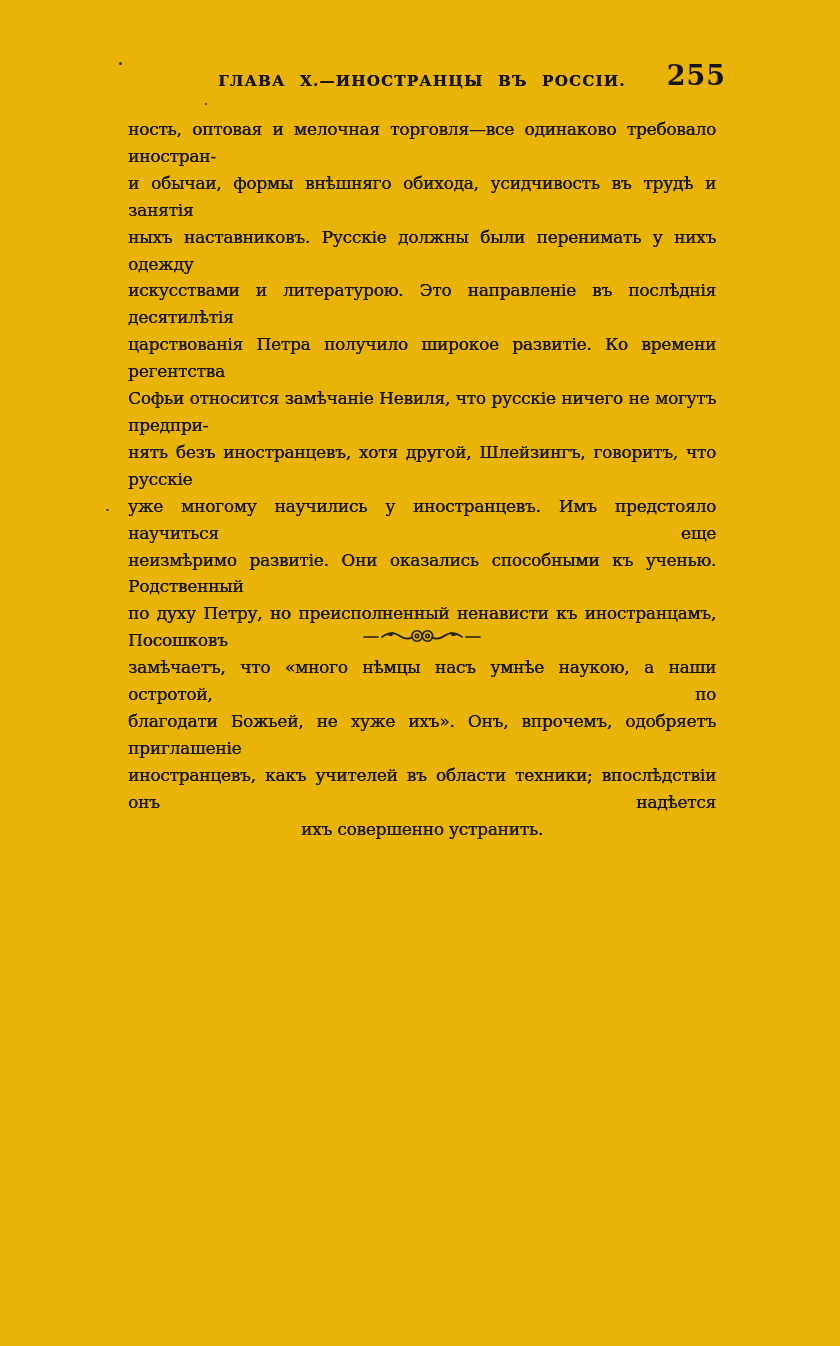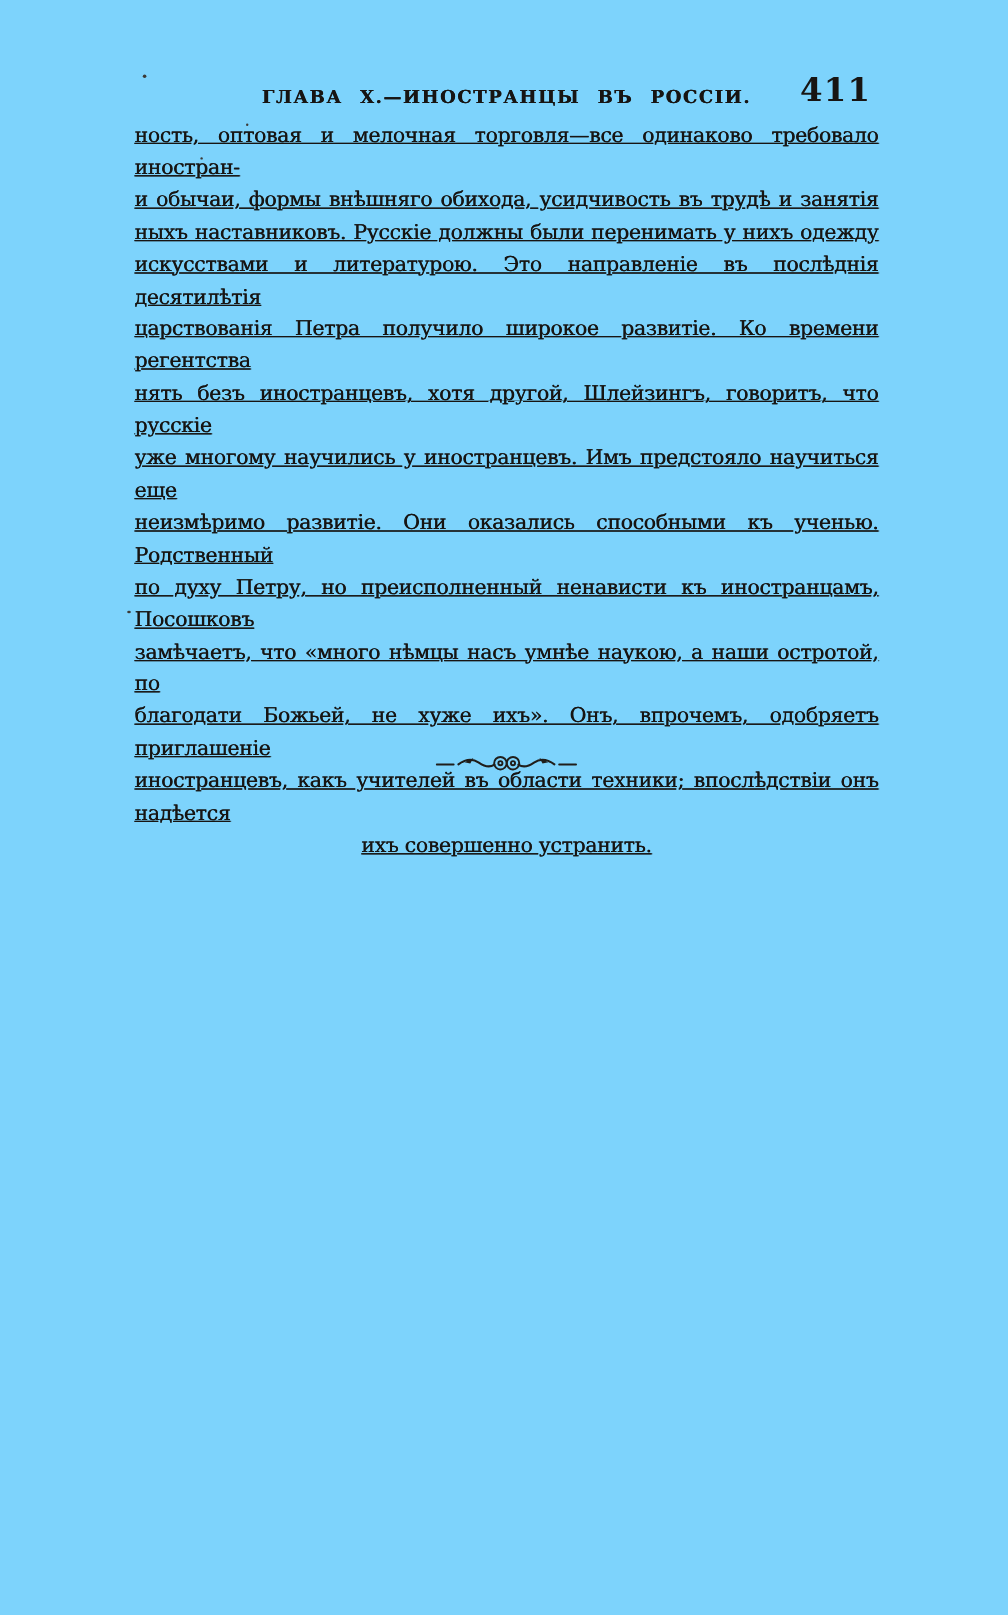--- a/index.html
+++ b/index.html
@@ -4,21 +4,21 @@
 <style>
   html, body {
     margin: 0;
     padding: 0;
     background: #ffffff;
   }
   .page {
     position: relative;
     width: 840px;
     height: 1346px;
-    background: #7dd3fc;
+    background: #eab308;
     font-family: "DejaVu Serif", serif;
     color: #171513;
     overflow: hidden;
   }
   
   .running-head {
     position: absolute;
     top: 66px;
     left: 112px;
     width: 620px;
@@ -49,21 +49,21 @@
   .text-block {
     position: absolute;
     top: 100px;
     left: 112px;
     width: 620px;
     font-size: 17px;
     line-height: 26.9px;
     letter-spacing: -0.25px;
     text-shadow: 0.35px 0 0 currentColor;
   }
-  .para { margin: 0; text-decoration: underline; }
+  .para { margin: 16px; }
   .line {
     white-space: nowrap;
     text-align: center;
   }
   .line.just {
     white-space: normal;
     text-align: justify;
     text-align-last: justify;
   }
   .line.ind { text-indent: 38px; }
@@ -87,30 +87,31 @@
   .speck.s3 { left: 167px; top: 131px; width: 2px; height: 2px; }
   .speck.s4 { left: 106px; top: 509px; width: 3px; height: 2px; }
 </style>
 </head>
 <body>
 
 <div class="page">
 
   <div class="running-head">
     <div class="running-head-title">ГЛАВА X.—ИНОСТРАНЦЫ ВЪ РОССІИ.</div>
-    <div class="page-number">411</div>
+    <div class="page-number">255</div>
   </div>
 
   <div class="text-block">
       <div class="para">
         <div class="line just">ность, оптовая и мелочная торговля—все одинаково требовало иностран-</div>
         <div class="line just">и обычаи, формы внѣшняго обихода, усидчивость въ трудѣ и занятія</div>
         <div class="line just">ныхъ наставниковъ. Русскіе должны были перенимать у нихъ одежду</div>
         <div class="line just">искусствами и литературою. Это направленіе въ послѣднія десятилѣтія</div>
         <div class="line just">царствованія Петра получило широкое развитіе. Ко времени регентства</div>
+        <div class="line just">Софьи относится замѣчаніе Невиля, что русскіе ничего не могутъ предпри-</div>
         <div class="line just">нять безъ иностранцевъ, хотя другой, Шлейзингъ, говоритъ, что русскіе</div>
         <div class="line just">уже многому научились у иностранцевъ. Имъ предстояло научиться еще</div>
         <div class="line just">неизмѣримо развитіе. Они оказались способными къ ученью. Родственный</div>
         <div class="line just">по духу Петру, но преисполненный ненависти къ иностранцамъ, Посошковъ</div>
         <div class="line just">замѣчаетъ, что «много нѣмцы насъ умнѣе наукою, а наши остротой, по</div>
         <div class="line just">благодати Божьей, не хуже ихъ». Онъ, впрочемъ, одобряетъ приглашеніе</div>
         <div class="line just">иностранцевъ, какъ учителей въ области техники; впослѣдствіи онъ надѣется</div>
         <div class="line">ихъ совершенно устранить.</div>
       </div>
     </div>

